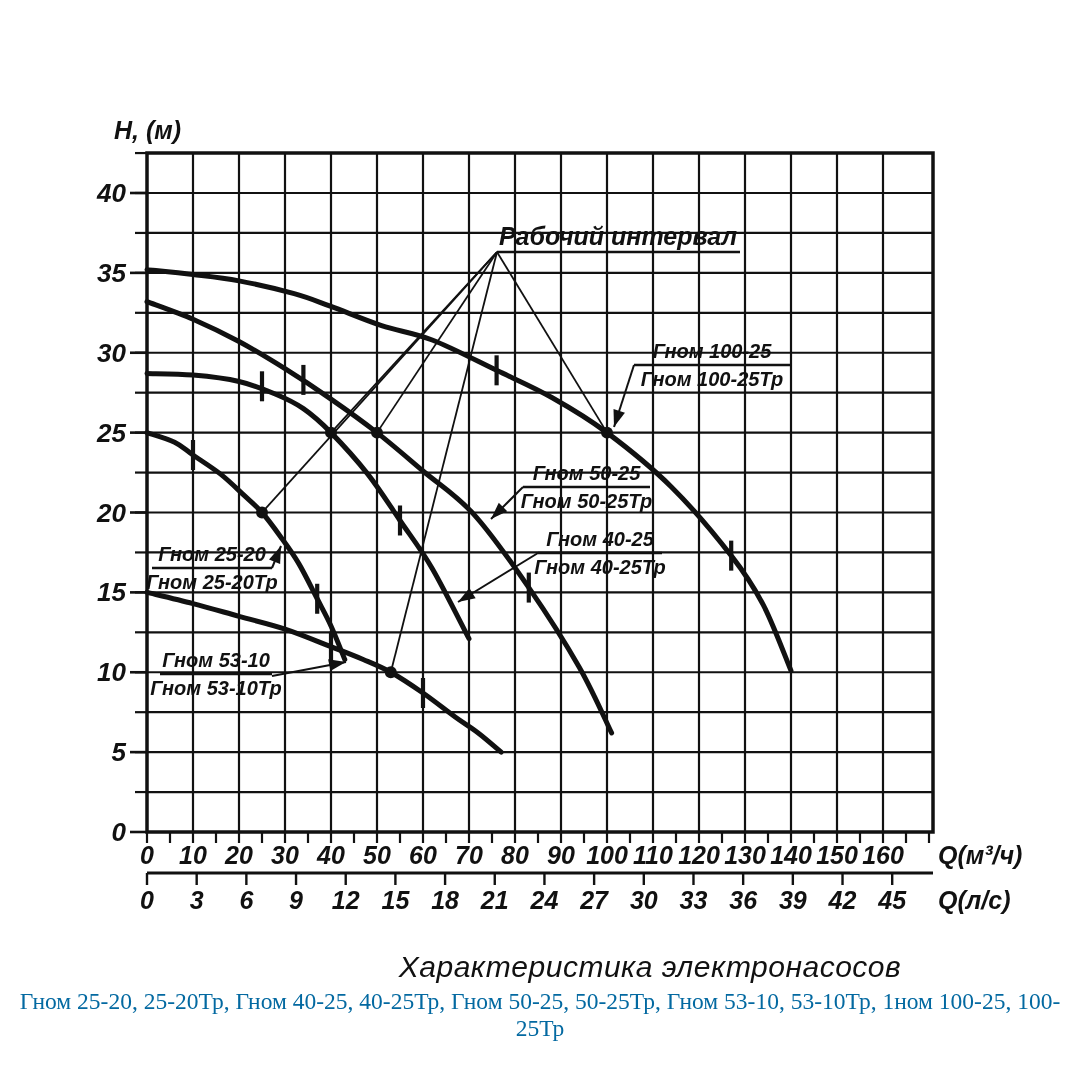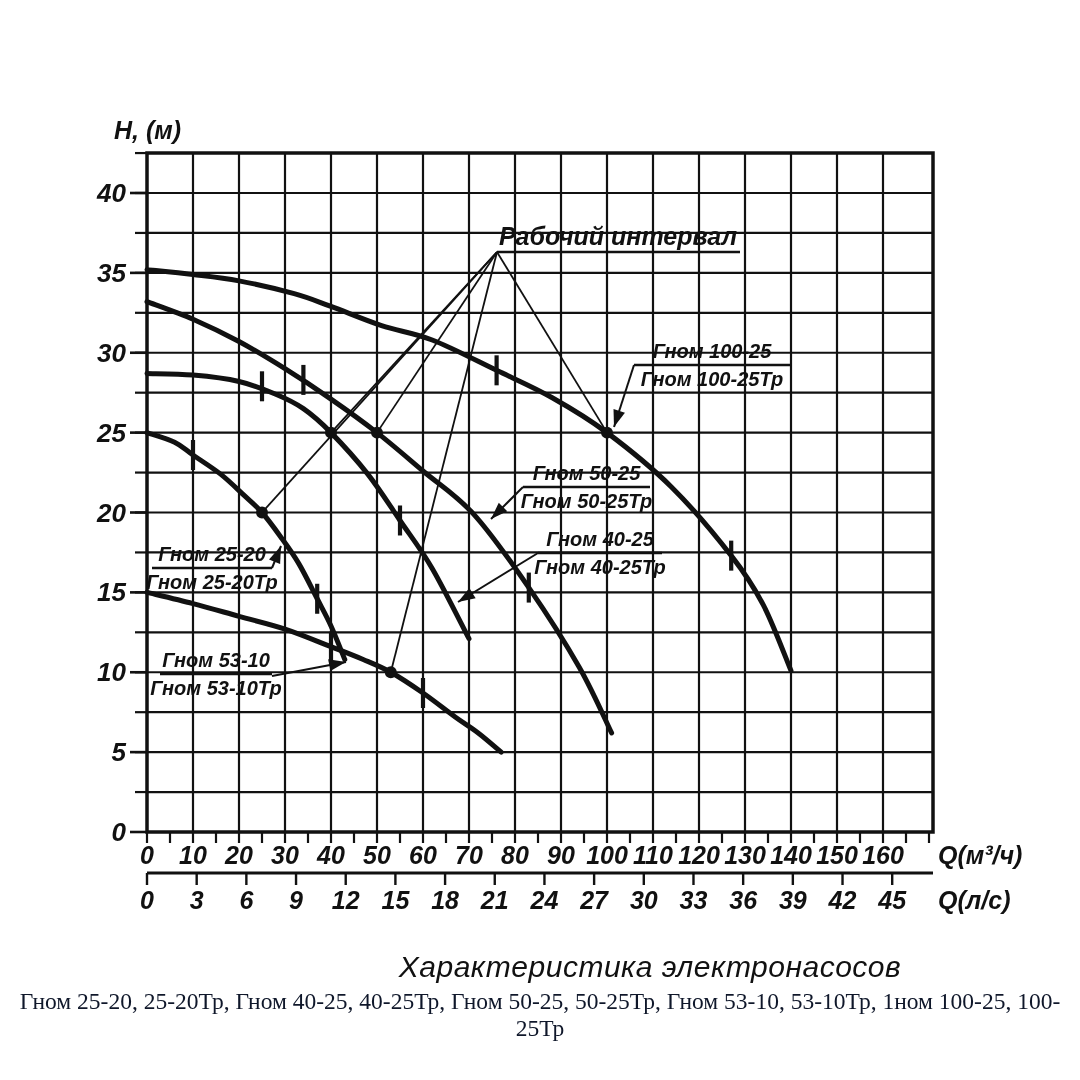--- a/index.html
+++ b/index.html
@@ -2,21 +2,21 @@
 <html><head>
 <meta charset="utf-8">
 <style>
   html,body{margin:0;padding:0;background:#fff;}
   .page{position:relative;width:1080px;height:1080px;background:#fff;overflow:hidden;
         font-family:"Liberation Sans",sans-serif;}
   .chart-svg{position:absolute;left:0;top:0;}
   .chart-title{position:absolute;left:230px;top:950px;width:840px;text-align:center;
         font-family:"Liberation Sans",sans-serif;font-size:30px;color:#111;letter-spacing:.5px;font-style:italic;}
   .chart-caption{position:absolute;left:10px;top:988px;width:1060px;text-align:center;
-        font-family:"Liberation Serif",serif;font-size:23.5px;color:#0f172a;}
+        font-family:"Liberation Serif",serif;font-size:23.5px;color:#0369a1;}
 </style>
 </head>
 <body>
 
 <div class="page">
   <svg class="chart-svg" id="chart" width="1080" height="945" viewBox="0 0 1080 945">
       <g>
         <line x1="193" y1="153" x2="193" y2="832" stroke="#111111" stroke-width="2.2"></line>
         <line x1="239" y1="153" x2="239" y2="832" stroke="#111111" stroke-width="2.2"></line>
         <line x1="285" y1="153" x2="285" y2="832" stroke="#111111" stroke-width="2.2"></line>

